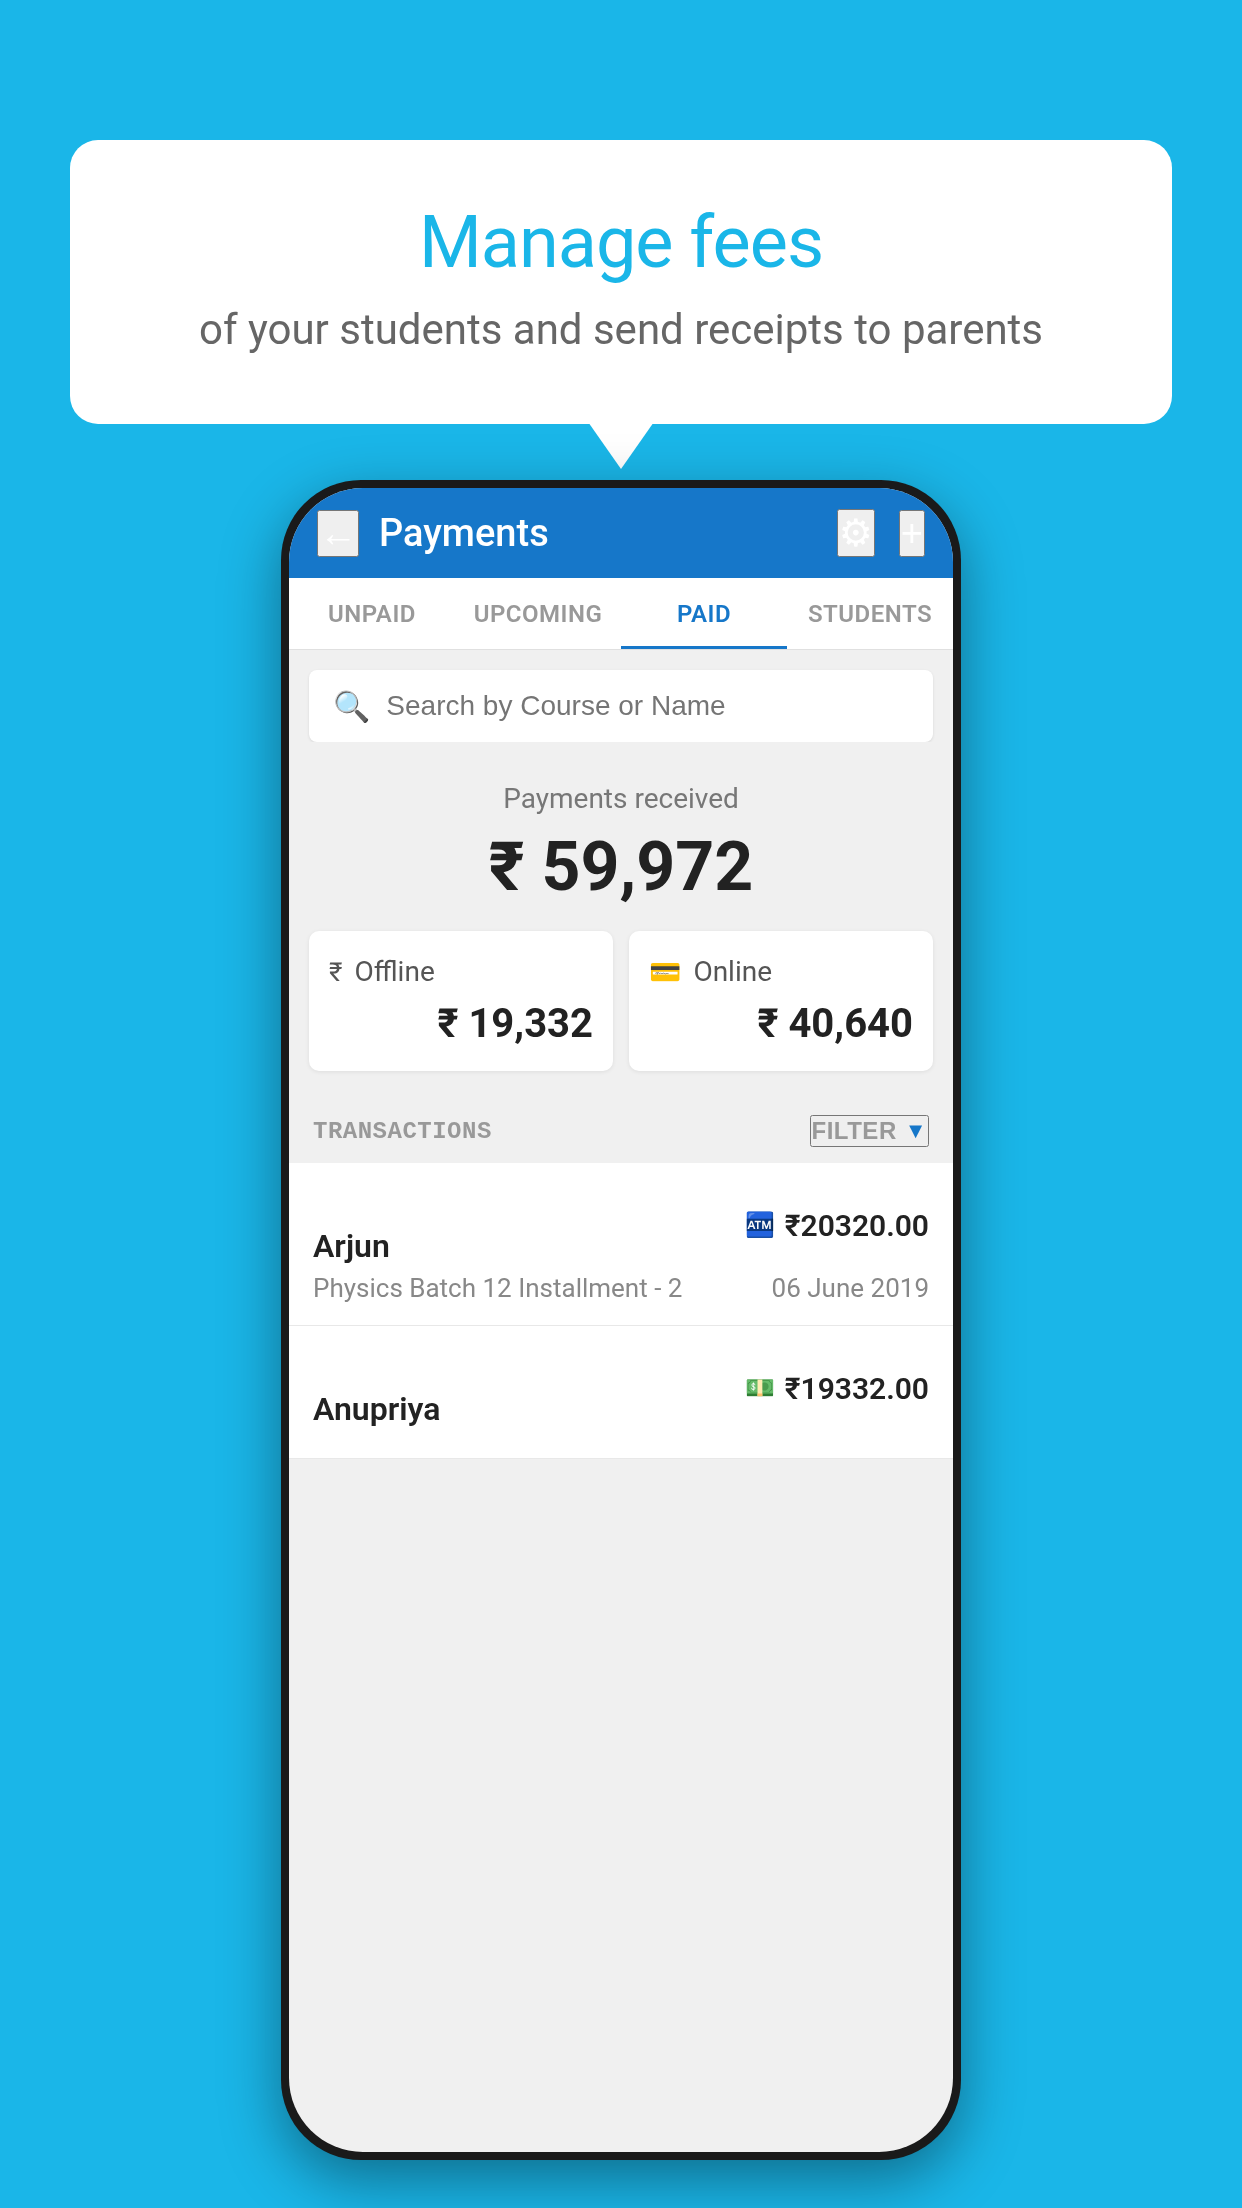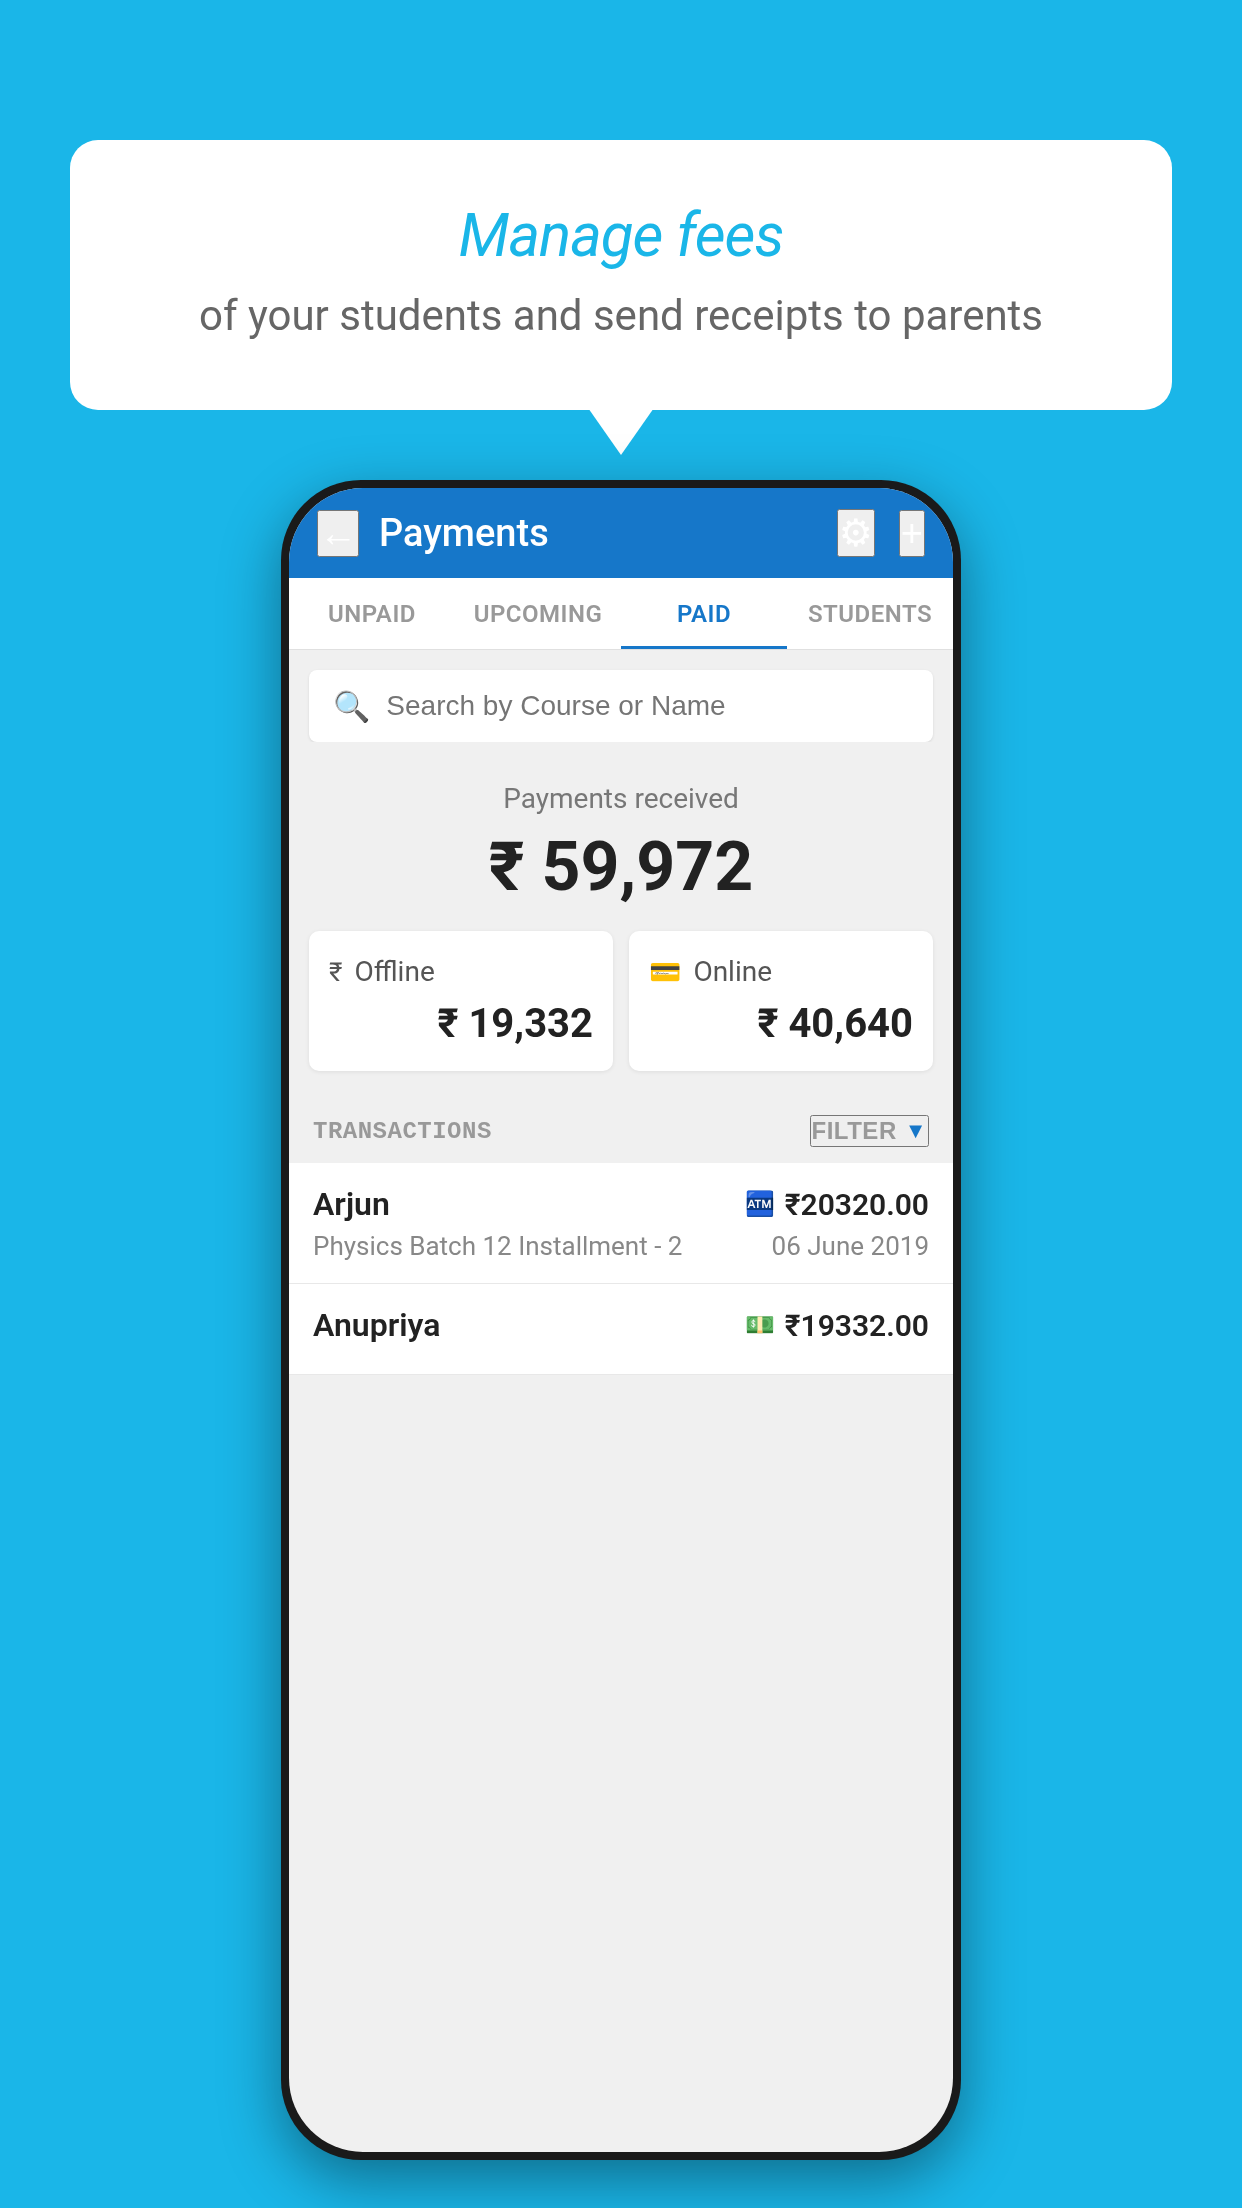--- a/index.html
+++ b/index.html
@@ -40,26 +40,25 @@
       left: 50%;
       transform: translateX(-50%);
       width: 0;
       height: 0;
       border-left: 35px solid transparent;
       border-right: 35px solid transparent;
       border-top: 50px solid white;
     }
 
     .bubble-title {
-      font-size: 60px;
+      font-size: 72px;
       font-weight: 400;
       color: #1ab6e8;
       margin-bottom: 20px;
       letter-spacing: -1px;
-      font-style: italic;
     }
 
     .bubble-subtitle {
       font-size: 42px;
       color: #666;
       font-weight: 400;
     }
 
     
     .phone-frame {
@@ -316,20 +315,21 @@
       display: flex;
       justify-content: space-between;
       align-items: center;
       margin-bottom: 8px;
     }
 
     .transaction-name {
       font-size: 32px;
       font-weight: 600;
       color: #222;
+      margin-top: 42px;
     }
 
     .transaction-amount {
       display: flex;
       align-items: center;
       gap: 10px;
       font-size: 30px;
       font-weight: 600;
       color: #222;
     }

